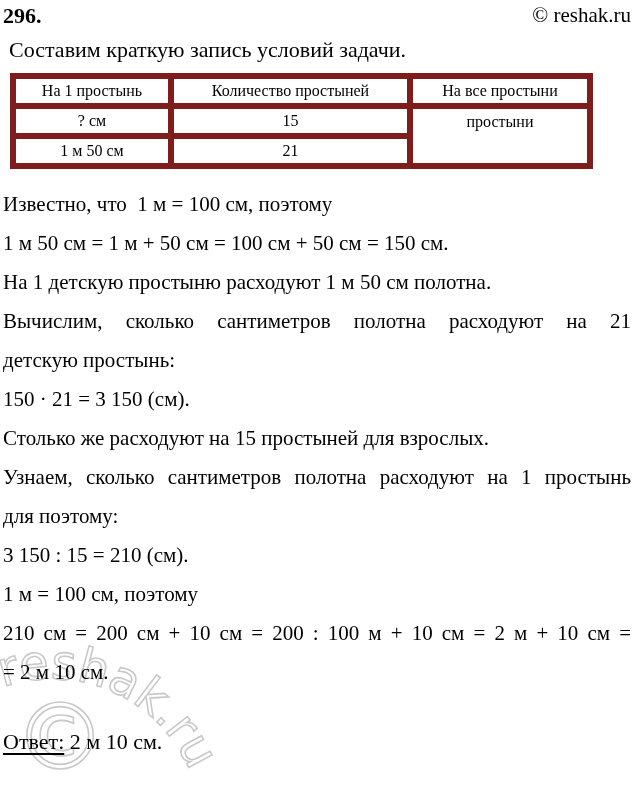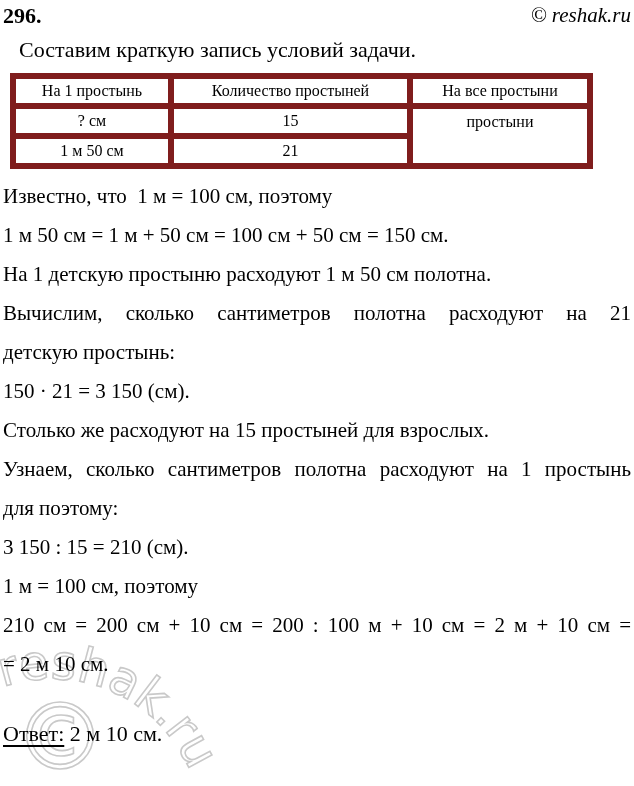--- a/index.html
+++ b/index.html
@@ -7,33 +7,33 @@
     width: 634px; height: 786px;
     background: #ffffff; color: #000000;
     font-family: "Liberation Serif", "DejaVu Serif", serif;
     position: relative; overflow: hidden;
   }
   .content { position: relative; z-index: 1; padding: 2px 3px 0 3px; }
 
   .top-row { display: flex; justify-content: space-between; align-items: center;
              font-size: 22px; line-height: 27px; }
   .problem-number { font-weight: bold; }
-  .copyright { font-size: 21px; font-style: italic; }
+  .copyright { font-size: 21px; }
 
-  .intro { margin: 8px 0 0 16px; font-size: 22px; line-height: 26px; }
+  .intro { margin: 8px 0 0 6px; font-size: 22px; line-height: 26px; }
 
   table.cond { border-collapse: collapse; margin: 10px 0 0 7px; table-layout: fixed; }
   table.cond th, table.cond td {
     border: 6px solid #7f1d1d; font-weight: normal; font-size: 16px;
     text-align: center; padding: 0; height: 23px; line-height: 24px;
     vertical-align: middle; overflow: hidden;
   }
   table.cond td.merged { vertical-align: top; line-height: 26px; }
 
-  .solution { margin-top: 8px; }
+  .solution { margin-top: 16px; }
   .sol-line { font-size: 21px; line-height: 39px; height: 39px; }
   .stretch { text-align: justify; text-align-last: justify; text-justify: inter-word; }
 
   .answer { margin-top: 35px; font-size: 22px; line-height: 30px; }
   .answer-label { text-decoration: underline; text-decoration-thickness: 2px; text-underline-offset: 4px; }
 
   .watermark-svg { position: absolute; left: 0; top: 645px; z-index: 0; }
   .watermark-svg text, .watermark-svg textPath {
     font-family: "DejaVu Sans", "Liberation Sans", sans-serif;
   }

